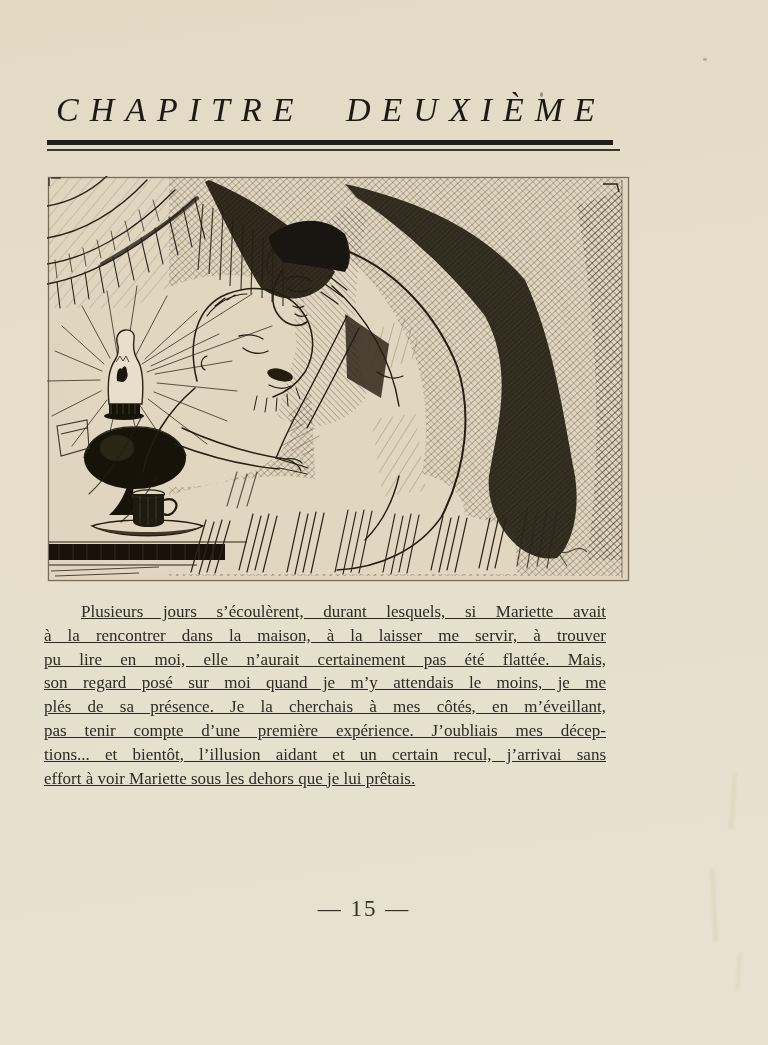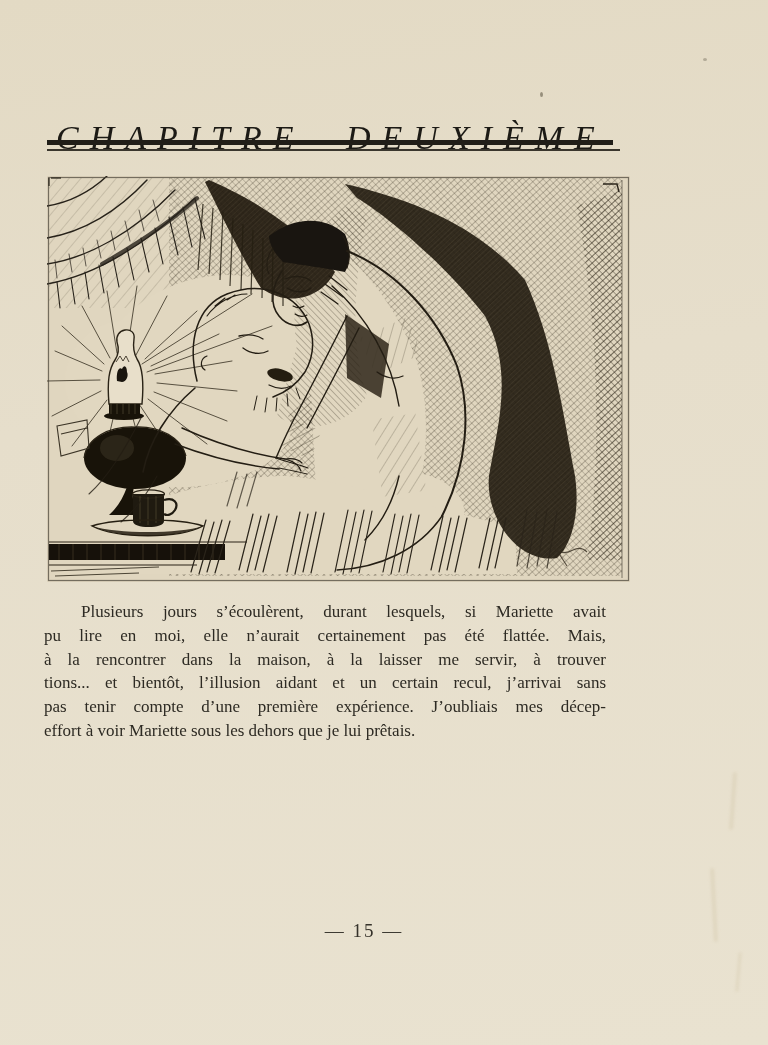--- a/index.html
+++ b/index.html
@@ -7,38 +7,37 @@
     position:relative;width:768px;height:1045px;overflow:hidden;
     background:linear-gradient(172deg,#e3dac4 0%,#e6decb 38%,#e9e2d0 100%);
     font-family:"Liberation Serif","DejaVu Serif",serif;
     color:#2f2c25;
   }
   .heading{
     position:absolute;left:56px;top:90px;width:660px;
     font-style:italic;font-size:34px;line-height:40px;
     letter-spacing:11px;word-spacing:22px;color:#1c1a15;
     white-space:nowrap;
-    margin-top:28px;
   }
   .rule-thick{position:absolute;left:47px;top:140px;width:566px;height:5px;background:#211e18;}
   .rule-thin{position:absolute;left:47px;top:149px;width:573px;height:2px;background:#3a362d;}
   .etching{position:absolute;left:47px;top:176px;width:583px;height:406px;}
   .bodytext{
     position:absolute;left:44px;top:600px;width:562px;
     font-size:17px;color:#2d2a23;
   }
   .tline{
     height:23.8px;line-height:23.8px;
-    text-align:justify;text-align-last:justify;white-space:normal;
+    text-align:justify;text-align-last:justify;white-space:normal;text-decoration:underline;
   }
   .tline.indent{text-indent:37px;}
   .tline.parend{text-align:left;text-align-last:left;}
   .pagenum{
-    position:absolute;left:0;top:920px;width:728px;text-align:center;
-    font-size:19px;letter-spacing:2px;color:#35322a;
+    position:absolute;left:0;top:896px;width:728px;text-align:center;
+    font-size:23px;letter-spacing:2px;color:#35322a;
   }
   .speck{position:absolute;border-radius:50%;background:#57513e;}
   .speck.s1{left:540px;top:92px;width:3px;height:5px;opacity:.55;}
   .speck.s2{left:703px;top:58px;width:4px;height:3px;opacity:.35;}
   .bleed{position:absolute;background:#d2c5a7;opacity:.38;filter:blur(1.6px);border-radius:3px;}
   .bleed.b1{left:731px;top:772px;width:4px;height:58px;transform:rotate(4deg);}
   .bleed.b2{left:712px;top:868px;width:4px;height:74px;transform:rotate(-3deg);}
   .bleed.b3{left:737px;top:952px;width:3px;height:40px;transform:rotate(5deg);}
 </style>
 </head>
@@ -210,22 +209,24 @@
 
     <rect x="1.5" y="1.5" width="580" height="403" fill="none" stroke="#464034" stroke-width="1.2" opacity="0.7"></rect>
     <line x1="575" y1="4" x2="575" y2="402" stroke="#3a342a" stroke-width="1" opacity="0.6"></line>
     <path d="M556,8 h14 l2,8" stroke="#2a241a" stroke-width="1.4" fill="none"></path>
     <path d="M498,356 l22,34 M506,372 q10,8 20,2 q8,-4 14,2" stroke="#332c1f" stroke-width="1.1" fill="none" opacity="0.8"></path>
     <path d="M4,2 h10 M2,2 v8" stroke="#2a241a" stroke-width="2" opacity="0.6"></path>
   </svg>
 
   <div class="bodytext">
     <div class="tline indent">Plusieurs jours s’écoulèrent, durant lesquels, si Mariette avait</div>
+    <div class="tline">à la rencontrer dans la maison, à la laisser me servir, à trouver</div>
     <div class="tline">pu lire en moi, elle n’aurait certainement pas été flattée. Mais,</div>
-    <div class="tline">à la rencontrer dans la maison, à la laisser me servir, à trouver</div>
+    <div class="tline">son regard posé sur moi quand je m’y attendais le moins, je me</div>
+    <div class="tline">plés de sa présence. Je la cherchais à mes côtés, en m’éveillant,</div>
+    <div class="tline">pas tenir compte d’une première expérience. J’oubliais mes décep-</div>
     <div class="tline">tions... et bientôt, l’illusion aidant et un certain recul, j’arrivai sans</div>
-    <div class="tline">pas tenir compte d’une première expérience. J’oubliais mes décep-</div>
     <div class="tline parend">effort à voir Mariette sous les dehors que je lui prêtais.</div>
   </div>
 
   <div class="pagenum">— 15 —</div>
 
 </div>
 
 </body></html>

